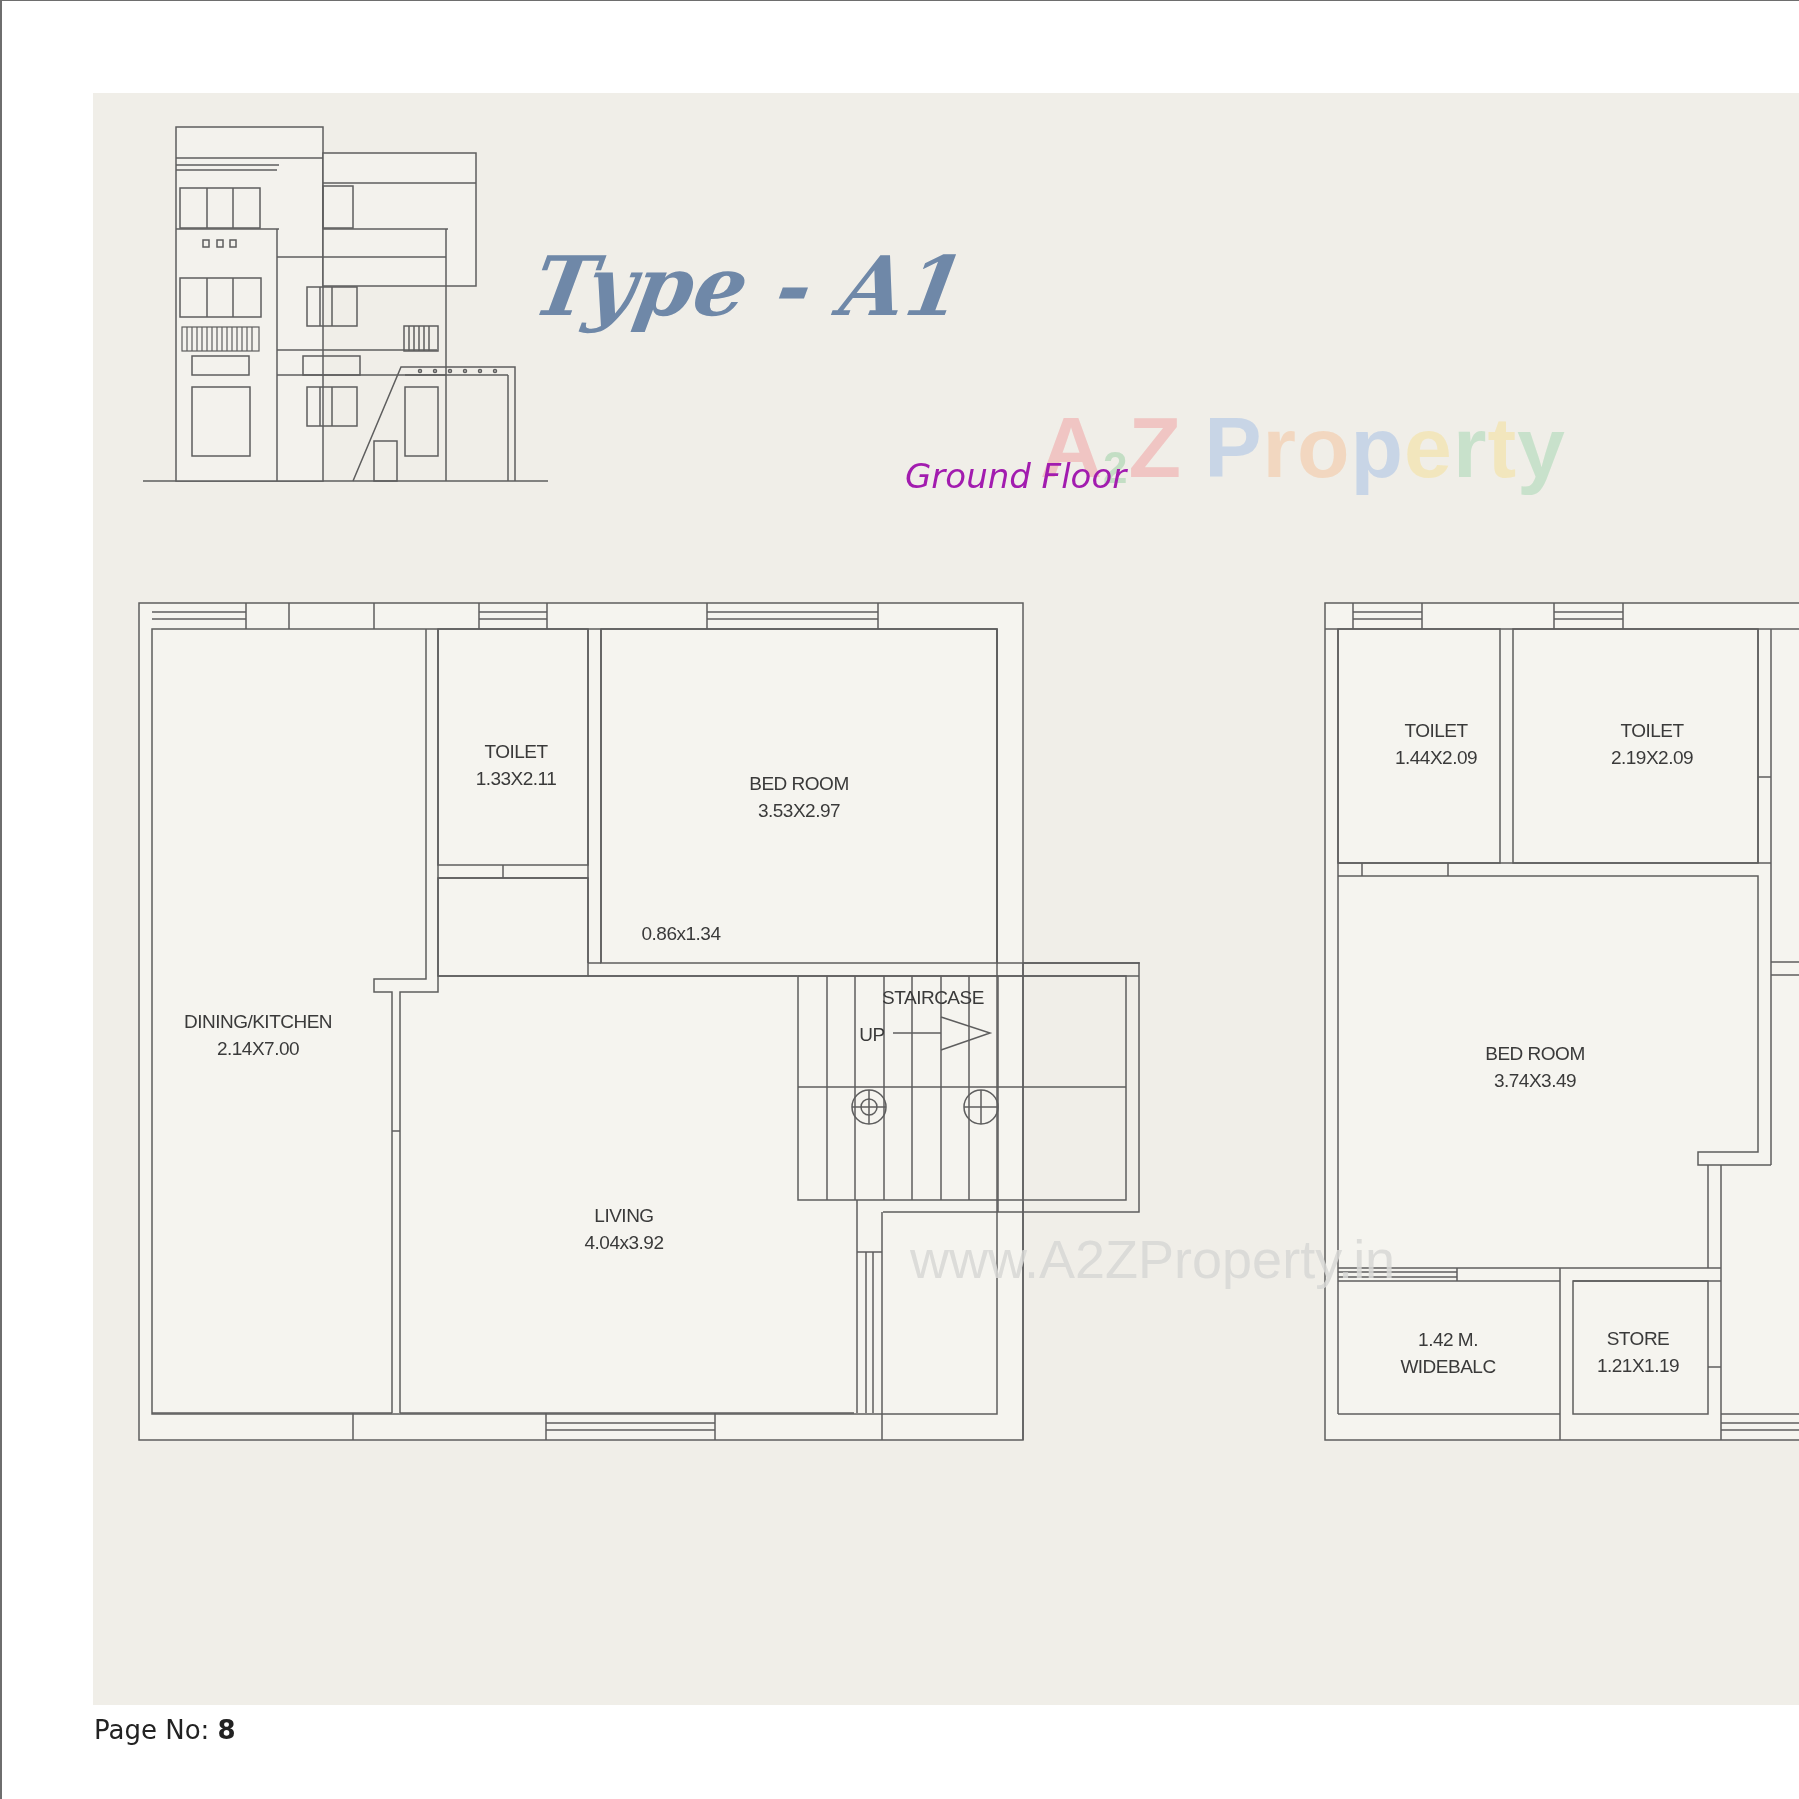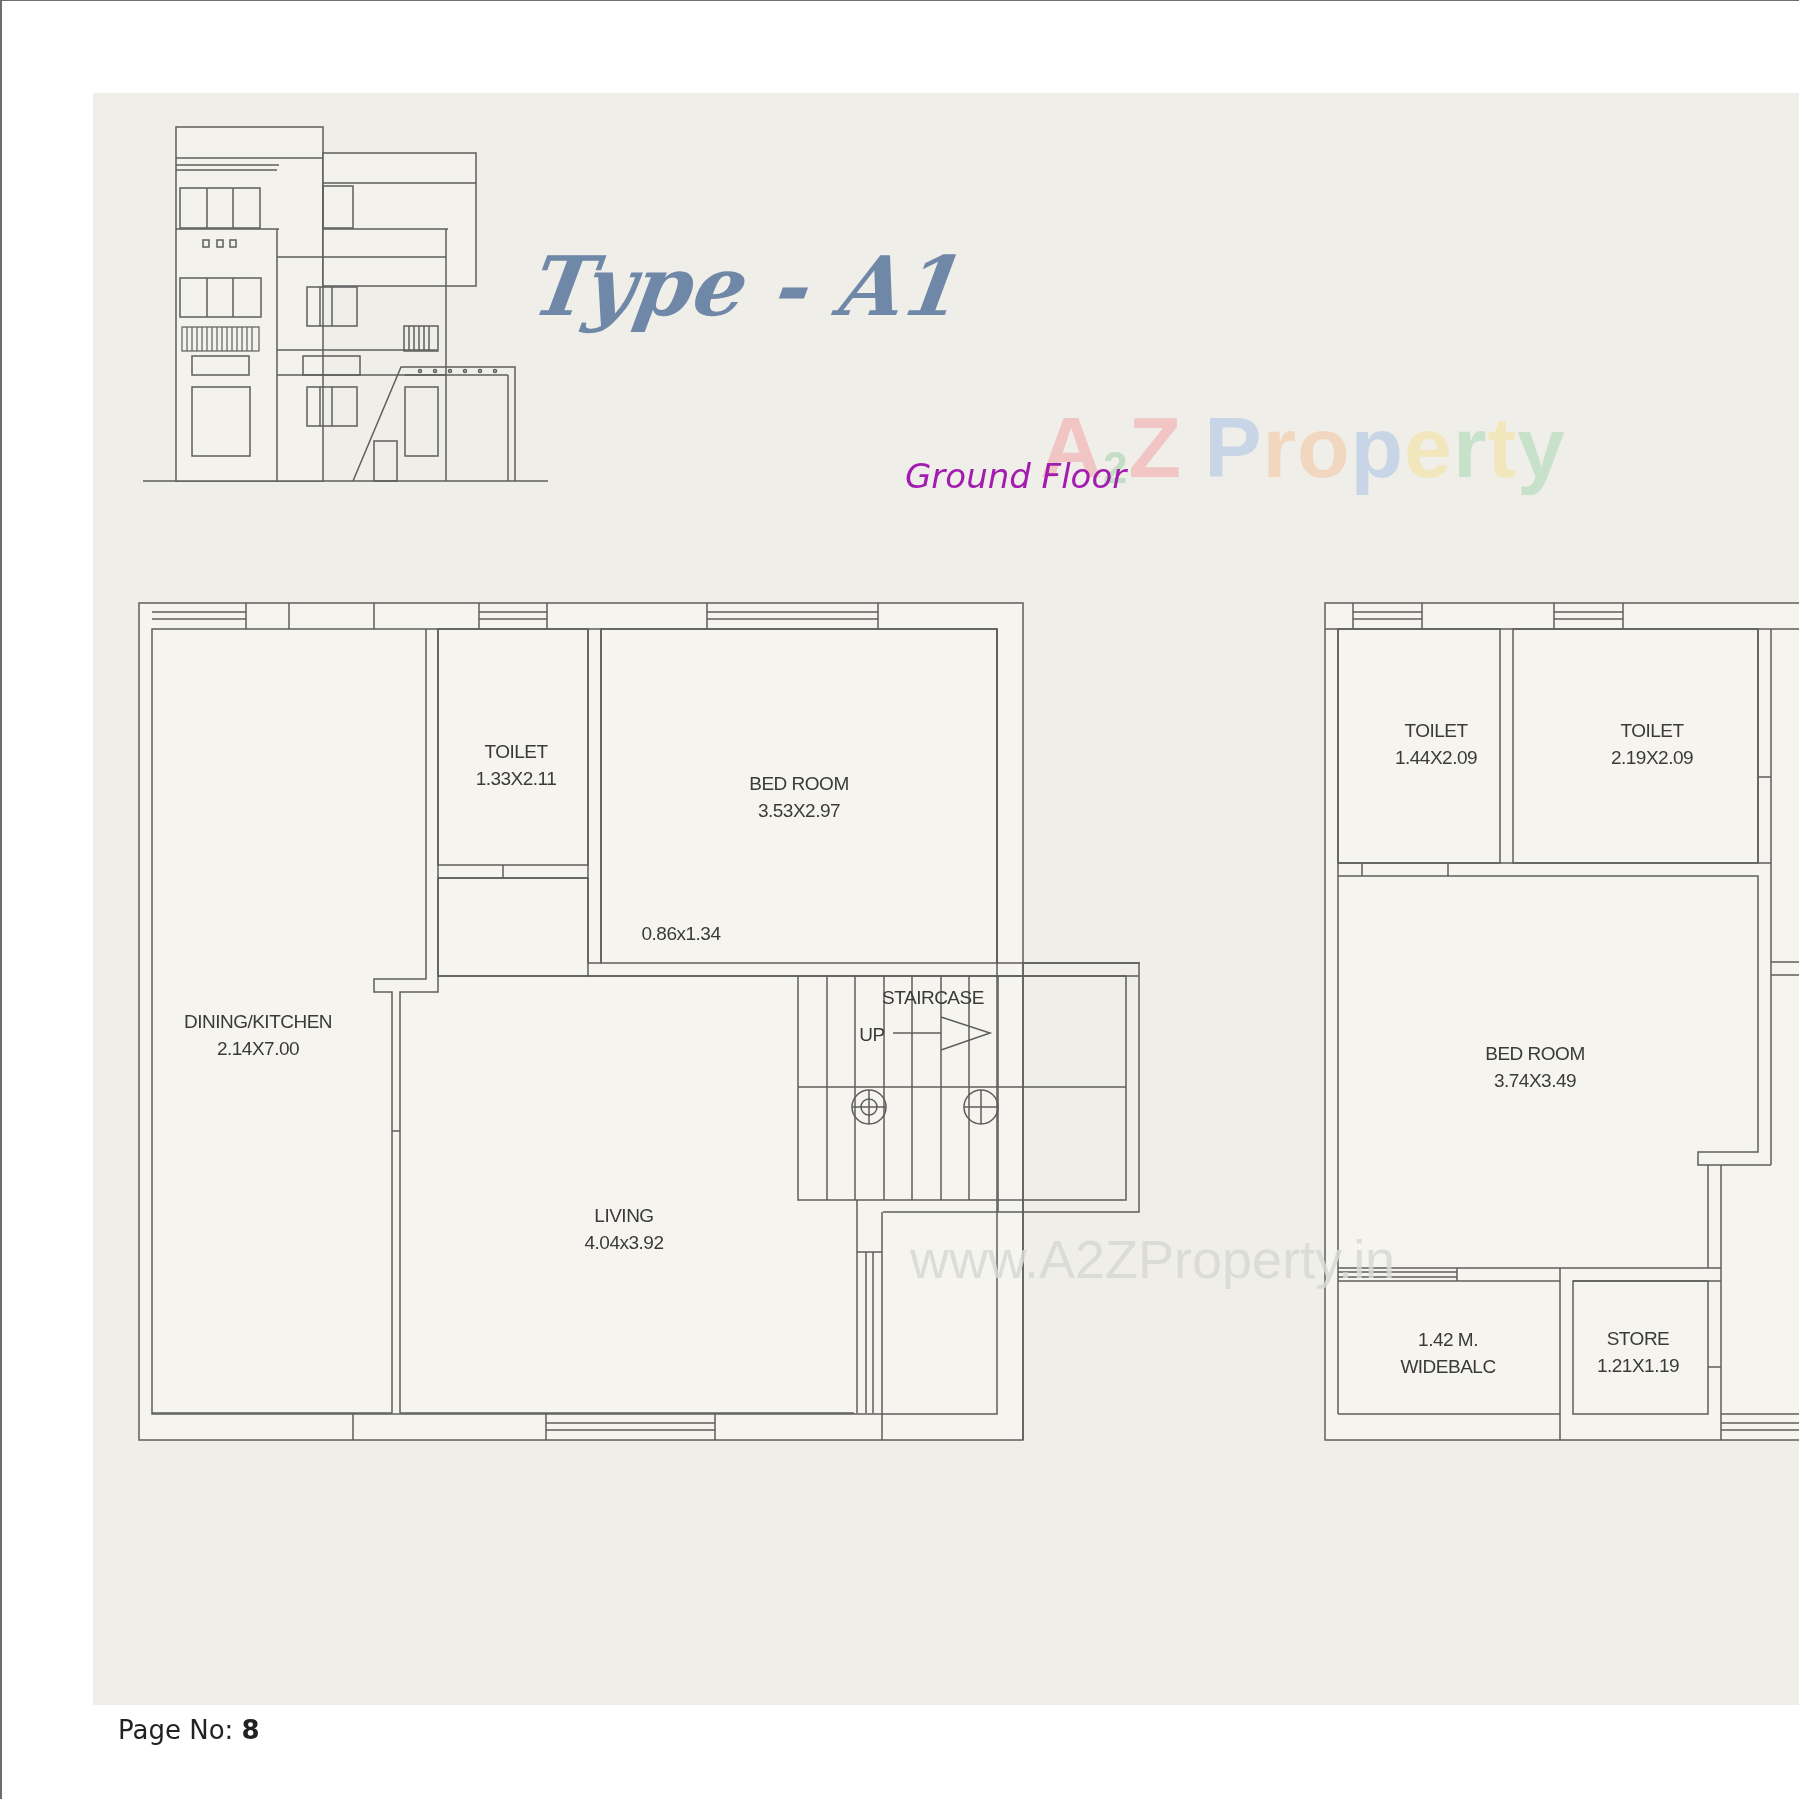--- a/index.html
+++ b/index.html
@@ -15,21 +15,21 @@
     letter-spacing: -0.5px; }
   .title-script { position: absolute; left: 535px; top: 238px; font-family: "DejaVu Serif", serif; font-style: italic;
     font-weight: bold; font-size: 82px; color: #6f88a8; letter-spacing: 1px; transform: skewX(-10deg); }
   .floor-title { position: absolute; left: 905px; top: 456px; font-family: "DejaVu Sans", sans-serif; font-style: italic;
     font-size: 34px; color: #a21caf; }
   .wm-brand { position: absolute; left: 1040px; top: 398px; font-family: "Liberation Sans", sans-serif; font-weight: bold;
     font-size: 86px; letter-spacing: 1px; opacity: 0.55; white-space: nowrap; }
   .wm-brand span { display: inline-block; }
   .wm-url { position: absolute; left: 882px; top: 1228px; font-family: "Liberation Sans", sans-serif; font-size: 54px;
     color: #d8d8d6; white-space: nowrap; opacity: 0.85; margin-left: 28px; }
-  .page-no { position: absolute; left: 94px; top: 1715px; font-family: "DejaVu Sans", sans-serif; font-size: 26px; color: #222; margin-left: 24px; }
+  .page-no { position: absolute; left: 94px; top: 1715px; font-family: "DejaVu Sans", sans-serif; font-size: 26px; color: #222; }
   .page-no b { font-weight: bold; }
 </style>
 </head>
 <body>
 
 <div class="page-border"></div>
 <div class="sheet"></div>
 
 <svg class="plan" width="1799" height="1799" viewBox="0 0 1799 1799" fill="none" stroke="#5e5e5e" stroke-width="1.5">
 

